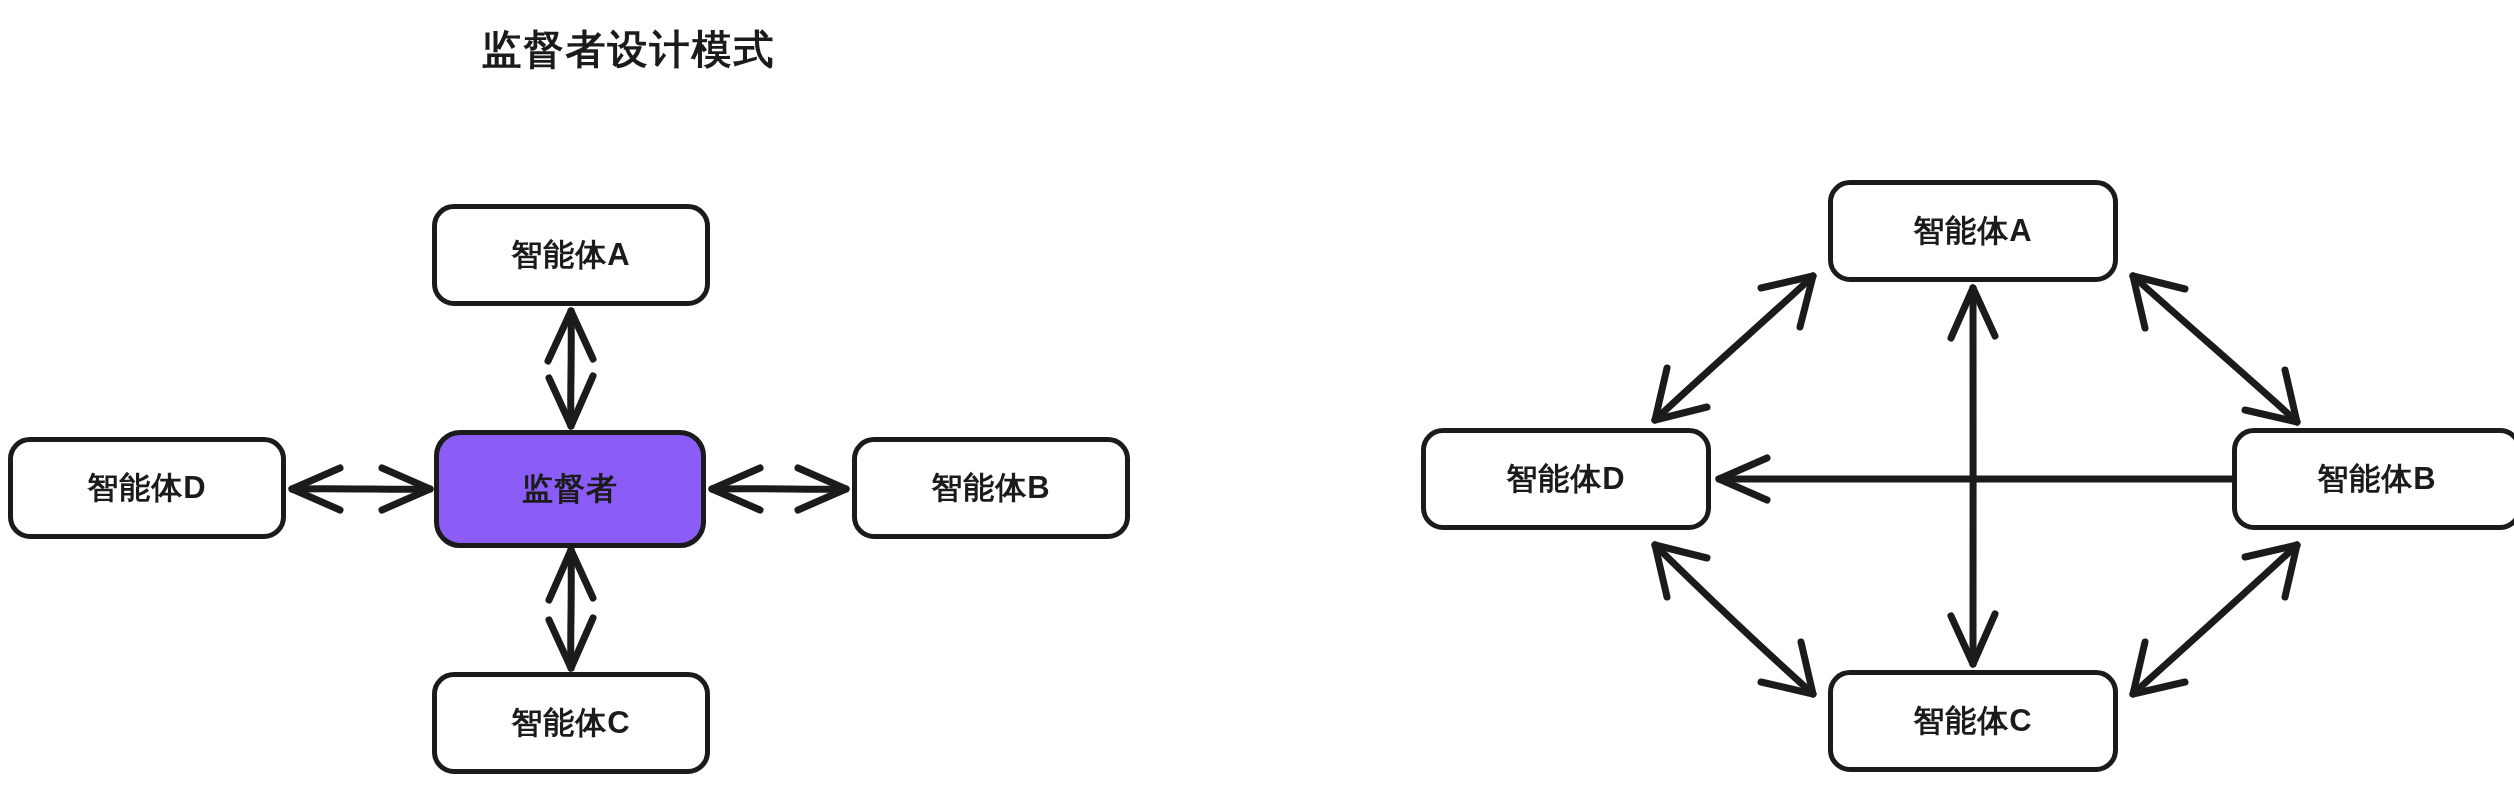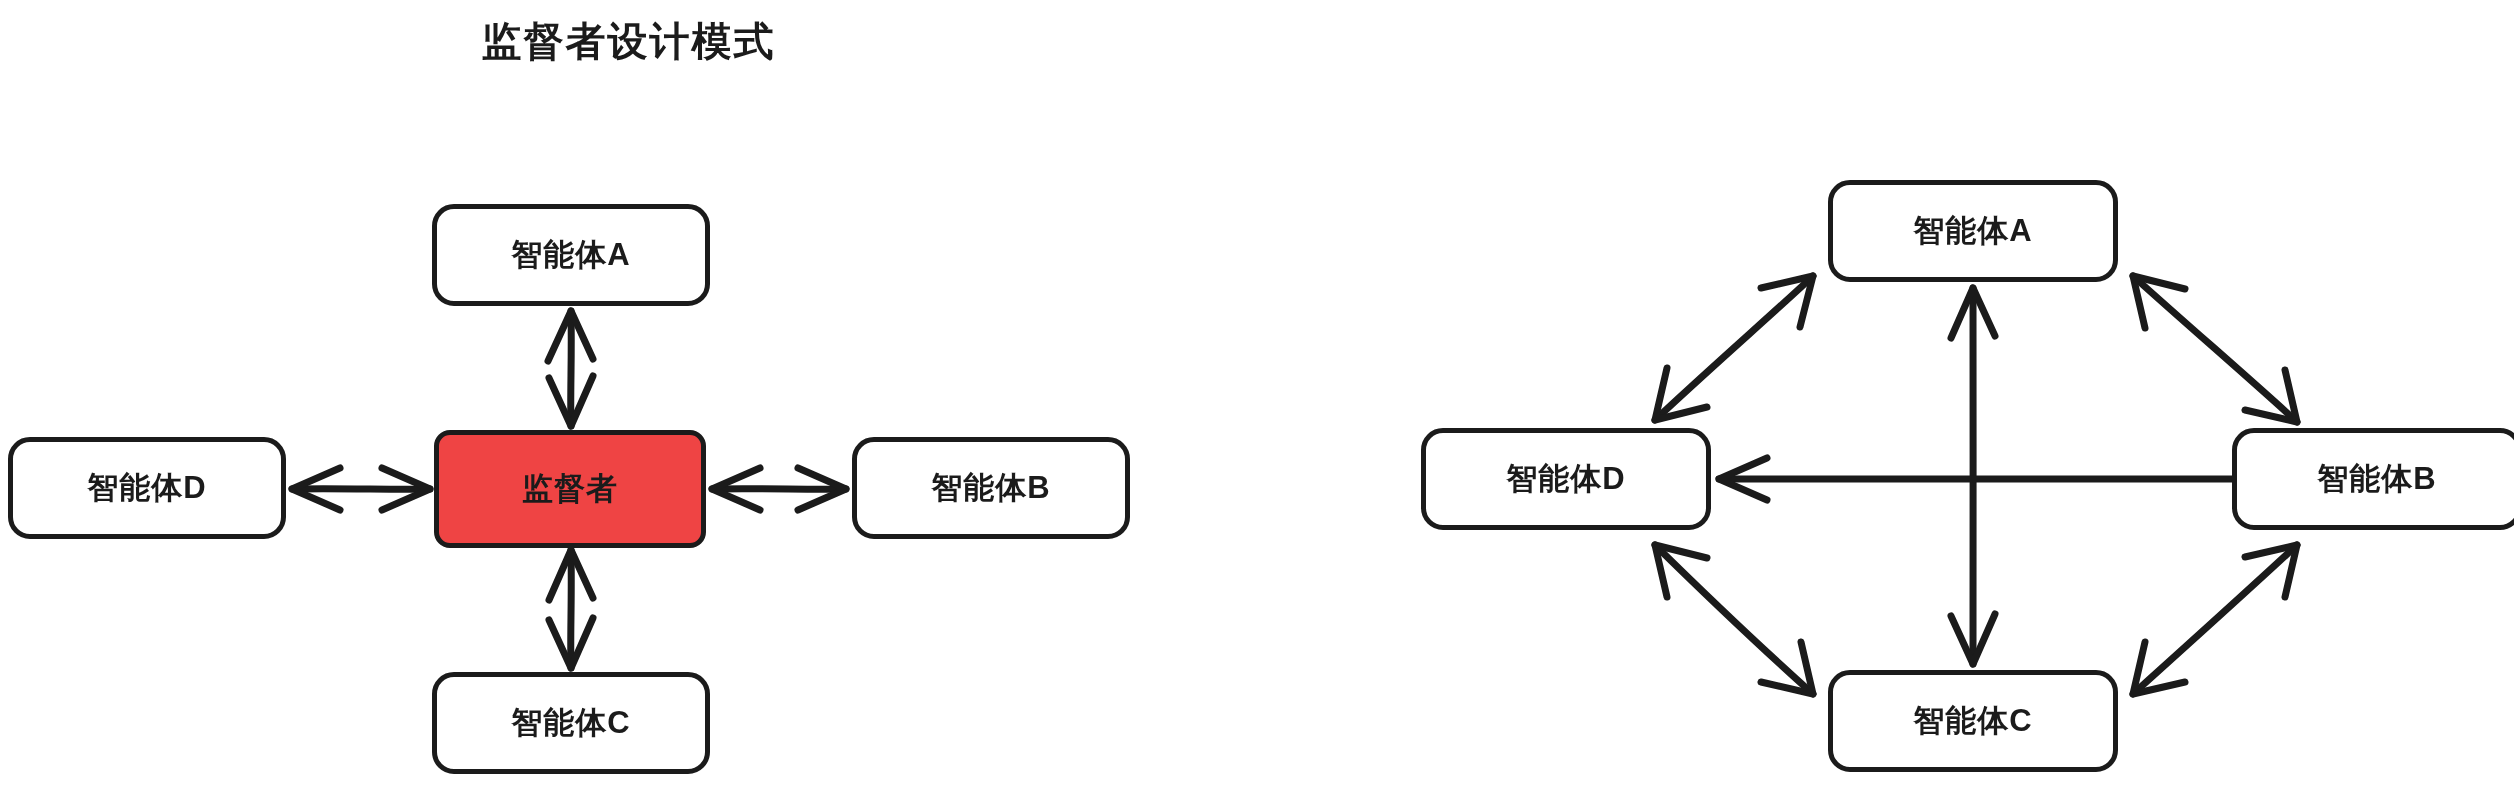--- a/index.html
+++ b/index.html
@@ -23,21 +23,21 @@
   .panel {
     position: absolute;
     top: 0;
     height: 787px;
   }
   .panel-left  { left: 0px;    width: 1257px; }
   .panel-right { left: 1257px; width: 1257px; }
 
   .panel-title {
     position: absolute;
-    top: 14px;
+    top: 22px;
     width: 100%;
     text-align: center;
     font-size: 40px;
     font-weight: 700;
     color: #1b1b1b;
     letter-spacing: 2px;
     font-family: "Liberation Sans", "DejaVu Sans", sans-serif;
     white-space: nowrap;
   }
   .panel-left .panel-title  { left: 0; }
@@ -61,22 +61,22 @@
     align-items: center;
     justify-content: center;
     font-size: 31px;
     font-weight: 600;
     color: #1b1b1b;
     letter-spacing: 1px;
     white-space: nowrap;
     z-index: 5;
   }
   .node.supervisor {
-    background: #ef4444;
-    border-radius: 16px;
+    background: #8b5cf6;
+    border-radius: 26px;
     align-items: center;
   }
   .node-label { pointer-events: none; }
 </style>
 </head>
 <body>
 
 <div class="canvas">
 
   <div class="panel panel-left">

